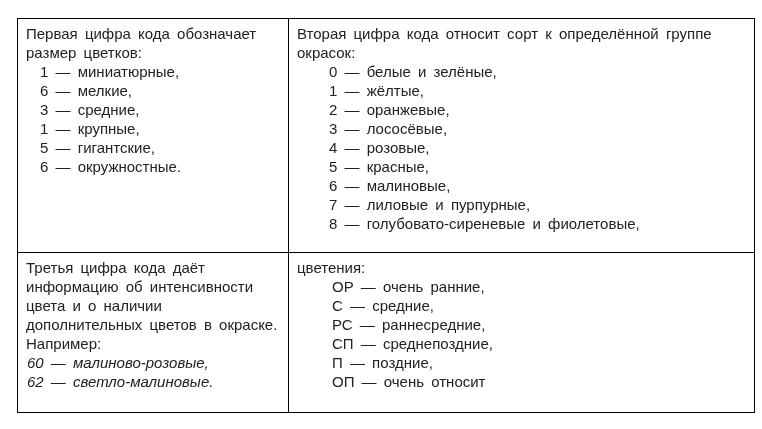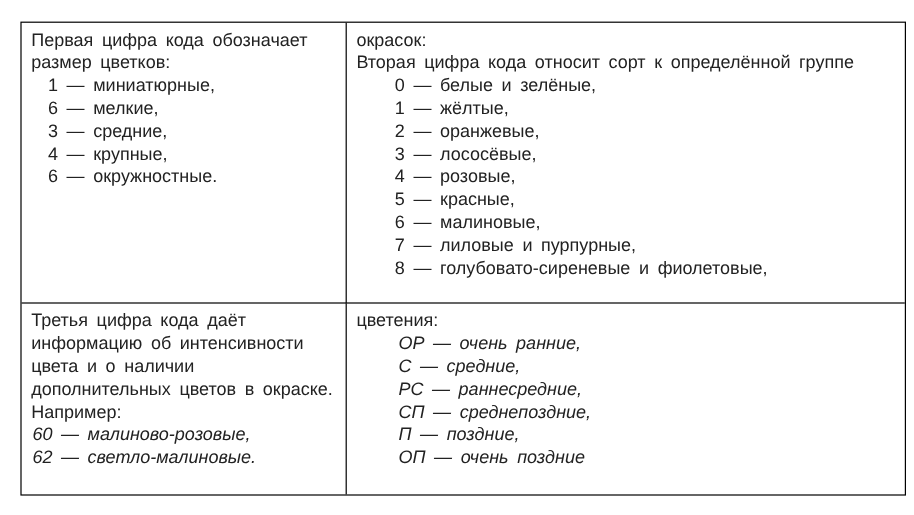--- a/index.html
+++ b/index.html
@@ -38,41 +38,42 @@
   .line {
     font-size: 15px;
     line-height: 19px;
     word-spacing: 3px;
     white-space: nowrap;
   }
   .intro { white-space: nowrap; }
   .ind-a { padding-left: 14px; }  
   .ind-b { padding-left: 32px; }  
   .ind-c { padding-left: 1px; font-style: italic;  }  
-  .ind-d { padding-left: 35px; font-style: italic; }  
+  .ind-d { padding-left: 35px; }  
 </style>
 </head>
 <body>
 
 <div class="page">
   <div class="legend-table">
 
     <section class="cell br bb">
       <div class="line intro">Первая цифра кода обозначает</div>
       <div class="line intro">размер цветков:</div>
       <div class="line ind-a">1 — миниатюрные,</div>
       <div class="line ind-a">6 — мелкие,</div>
       <div class="line ind-a">3 — средние,</div>
-      <div class="line ind-a">4 — крупные,</div>
+      <div class="line ind-a">1 — крупные,</div>
+      <div class="line ind-a">5 — гигантские,</div>
       <div class="line ind-a">6 — окружностные.</div>
     </section>
 
     <section class="cell bb">
+      <div class="line intro">Вторая цифра кода относит сорт к определённой группе</div>
       <div class="line intro">окрасок:</div>
-      <div class="line intro">Вторая цифра кода относит сорт к определённой группе</div>
       <div class="line ind-b">0 — белые и зелёные,</div>
       <div class="line ind-b">1 — жёлтые,</div>
       <div class="line ind-b">2 — оранжевые,</div>
       <div class="line ind-b">3 — лососёвые,</div>
       <div class="line ind-b">4 — розовые,</div>
       <div class="line ind-b">5 — красные,</div>
       <div class="line ind-b">6 — малиновые,</div>
       <div class="line ind-b">7 — лиловые и пурпурные,</div>
       <div class="line ind-b">8 — голубовато-сиреневые и фиолетовые,</div>
     </section>
@@ -87,17 +88,17 @@
       <div class="line ind-c">62 — светло-малиновые.</div>
     </section>
 
     <section class="cell">
       <div class="line intro">цветения:</div>
       <div class="line ind-d">ОР — очень ранние,</div>
       <div class="line ind-d">С — средние,</div>
       <div class="line ind-d">РС — раннесредние,</div>
       <div class="line ind-d">СП — среднепоздние,</div>
       <div class="line ind-d">П — поздние,</div>
-      <div class="line ind-d">ОП — очень поздние</div>
+      <div class="line ind-d">ОП — очень относит</div>
     </section>
 
   </div>
 </div>
 
 </body></html>

